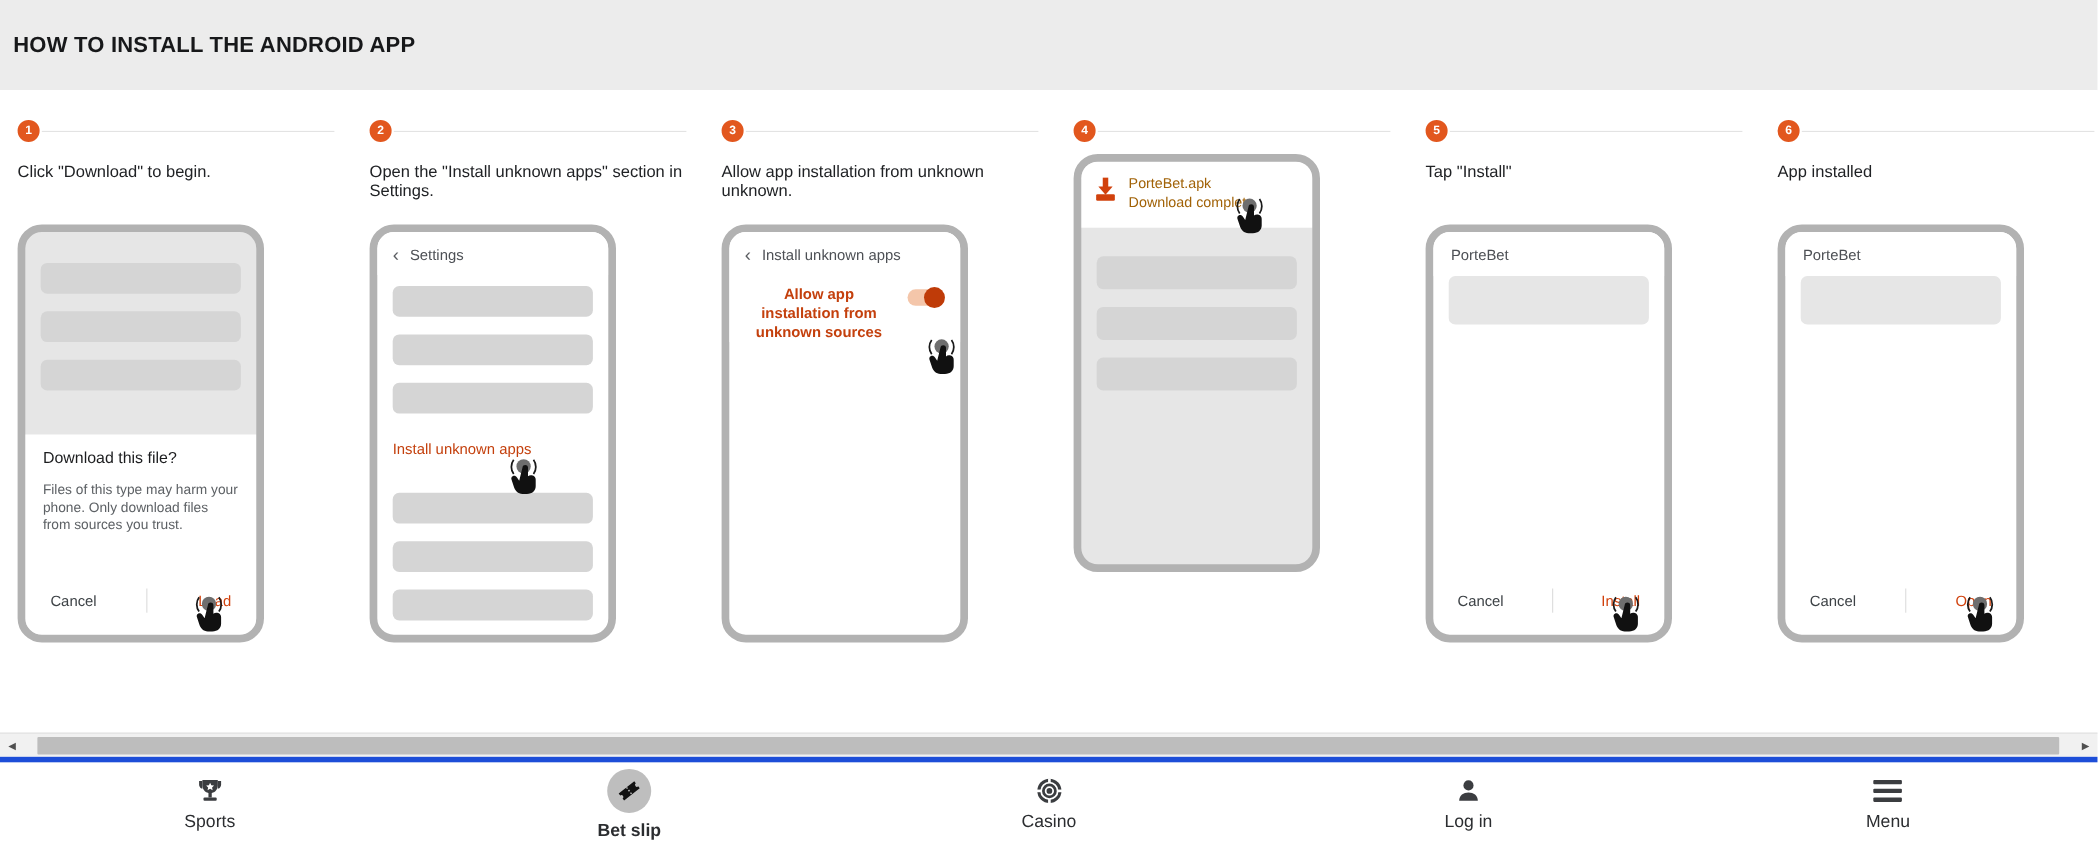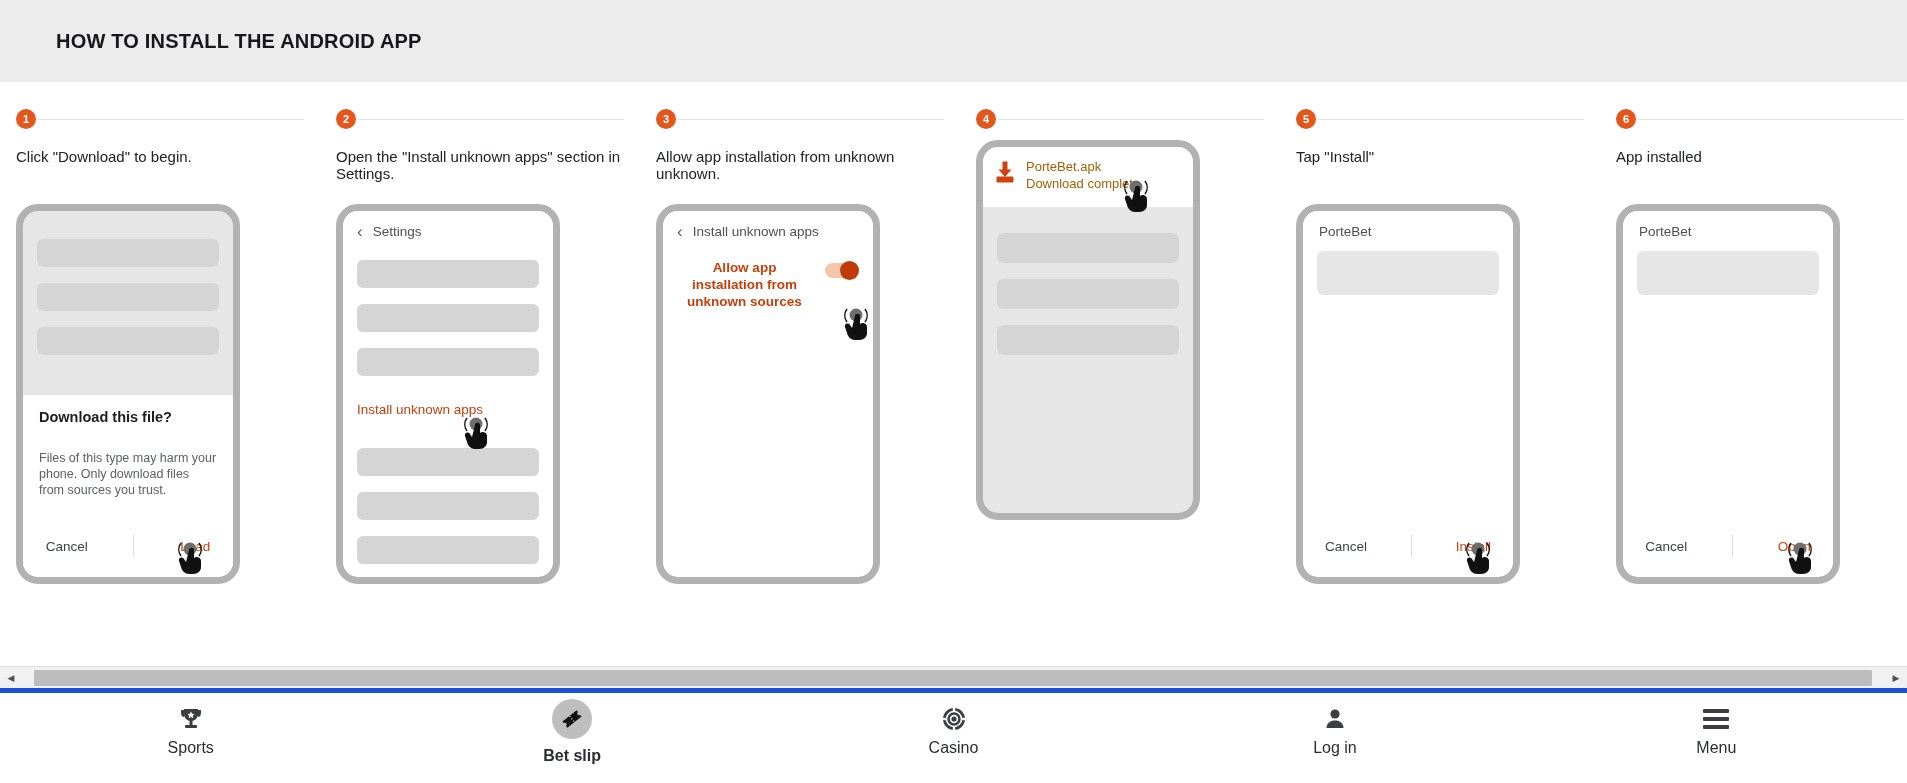--- a/index.html
+++ b/index.html
@@ -17,21 +17,20 @@
     background: #ececec;
     display: flex;
     align-items: center;
     padding-left: 12px;
   }
   .title-bar h1 {
     font-size: 20px;
     font-weight: bold;
     color: #17181a;
     letter-spacing: .2px;
-    margin-left: 44px;
   }
 
   
   .steps-viewport {
     position: absolute;
     top: 82px; left: 0;
     width: 1907px;
     height: 584px;
     background: #fff;
     overflow: hidden;
@@ -130,23 +129,23 @@
   
   .dialog {
     position: absolute;
     left: 0; right: 0; bottom: 0;
     background: #ffffff;
     padding: 14px 16px 0 16px;
     height: 182px;
   }
   .dlg-title {
     font-size: 14.5px;
-    font-weight: bold;
+    font-weight: normal;
     color: #1c1d1f;
-    margin-bottom: 25px;
+    margin-bottom: 12px;
   }
   .dlg-body {
     font-size: 12.5px;
     line-height: 1.28;
     color: #5d6165;
   }
   .dlg-actions {
     position: absolute;
     left: 0; right: 0; bottom: 20px;
     display: flex;

